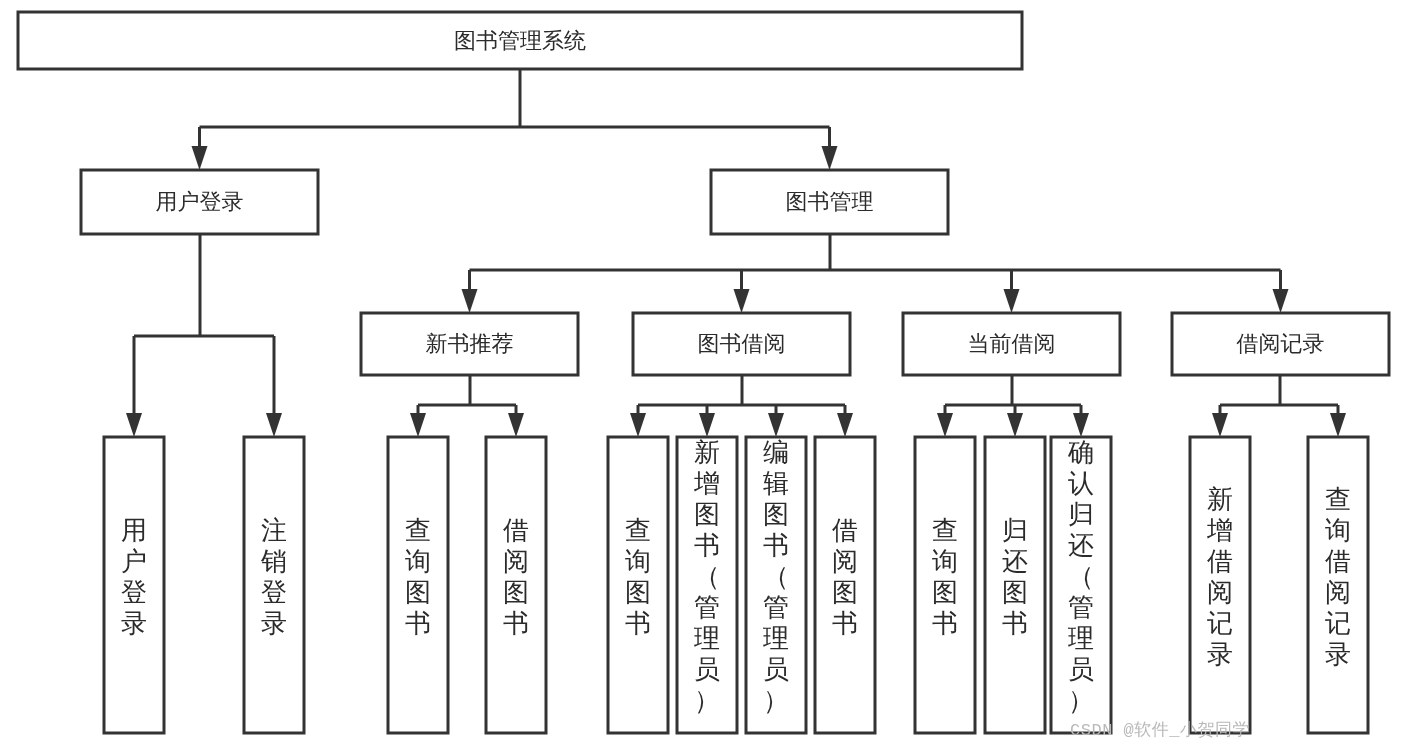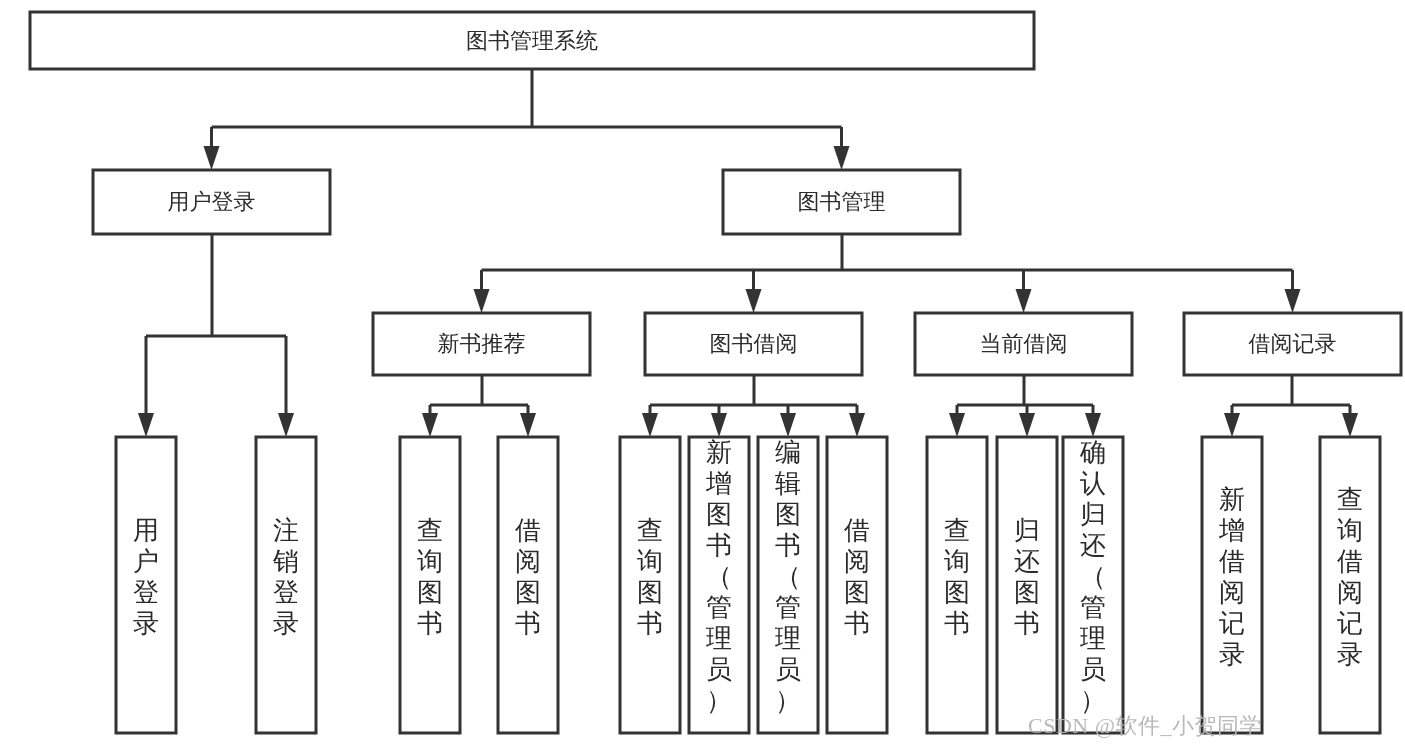--- a/index.html
+++ b/index.html
@@ -9,21 +9,21 @@
   }
   body {
     width: 1405px;
     height: 747px;
     position: relative;
     overflow: hidden;
     font-family: "DejaVu Sans", "Liberation Sans", sans-serif;
   }
   #diagram-root {
     position: absolute;
-    left: 12px;
+    left: 0;
     top: 0;
     width: 1258px;
     height: 747px;
   }
   svg.flow {
     display: block;
     width: 1405px;
     height: 747px;
   }
   .node-rect {
@@ -50,22 +50,22 @@
     fill: none;
   }
   .arrow-head {
     fill: #333333;
     stroke: none;
   }
   .watermark {
     position: absolute;
     right: 8px;
     bottom: 6px;
-    font-family: Liberation Serif, serif;
-    font-size: 22px;
+    font-family: Liberation Mono, monospace;
+    font-size: 17px;
     color: #b9b9b9;
     letter-spacing: 0.5px;
     white-space: nowrap;
     user-select: none;
   }
 </style>
 </head>
 <body>
 
 <div id="diagram-root">

